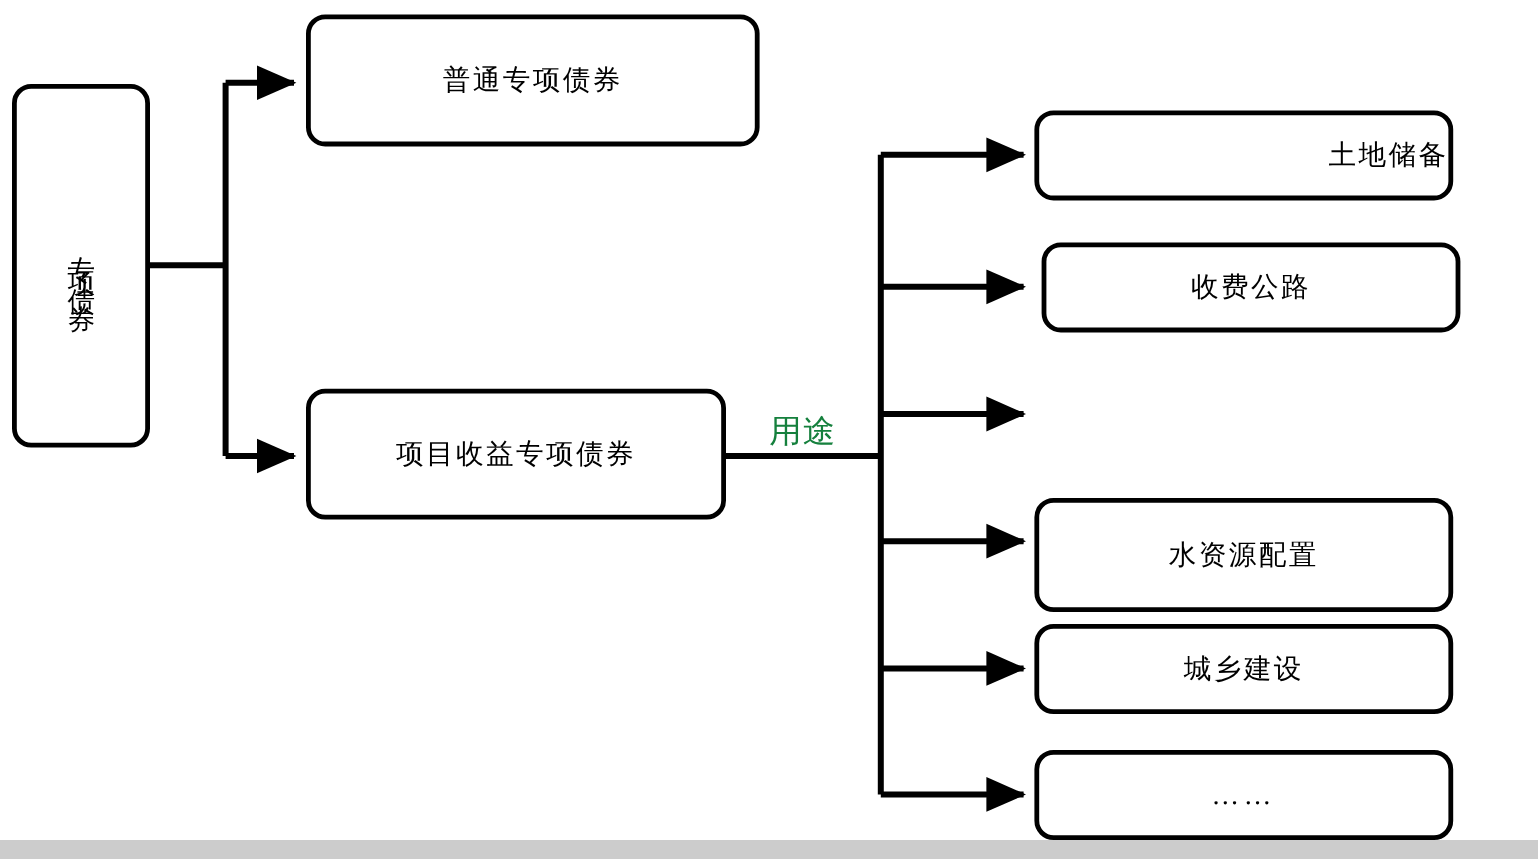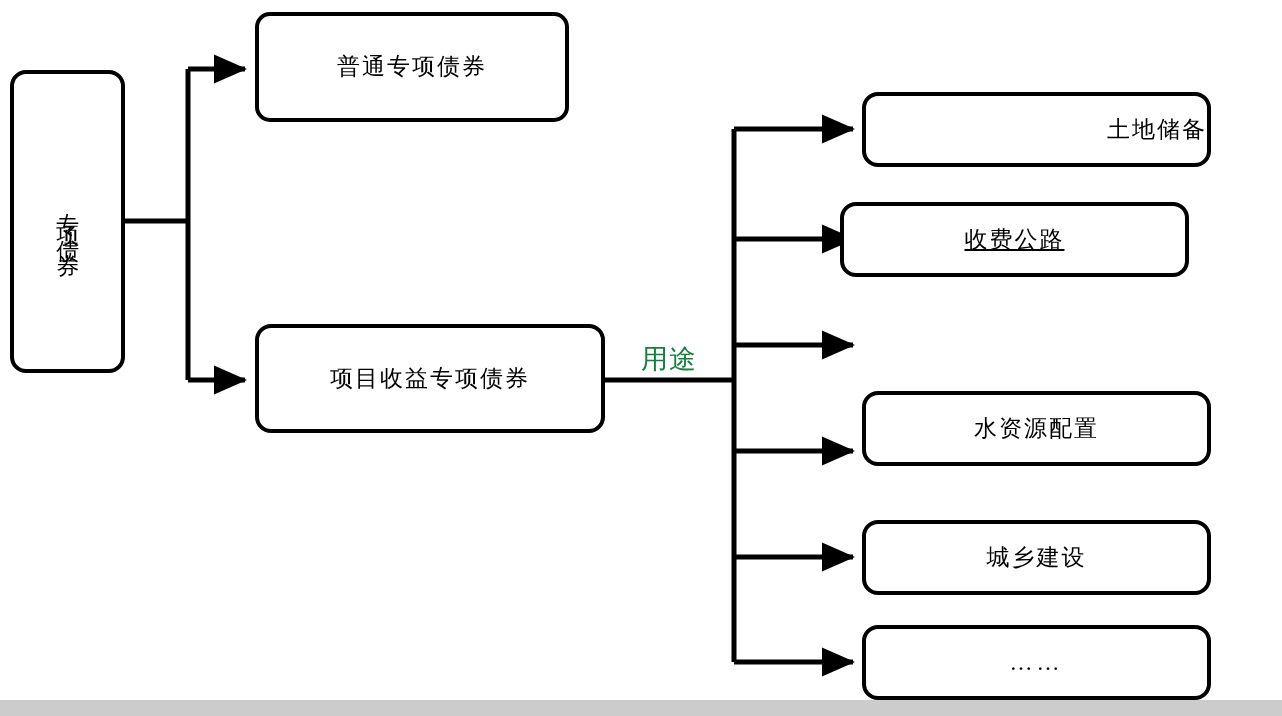--- a/index.html
+++ b/index.html
@@ -100,36 +100,36 @@
       <path d="M734,451 L853,451" stroke="#000000" stroke-width="5" fill="none" marker-end="url(#arrowhead)"></path>
       <path d="M734,557 L853,557" stroke="#000000" stroke-width="5" fill="none" marker-end="url(#arrowhead)"></path>
       <path d="M734,662 L853,662" stroke="#000000" stroke-width="5" fill="none" marker-end="url(#arrowhead)"></path>
     </g>
   </svg>
 
   <div class="node-box" id="node-root" style="left: 10px; top: 70px; width: 115px; height: 303px;">
     <span class="node-label vertical">专项债券</span>
   </div>
 
-  <div class="node-box" id="node-branch-0" style="left: 255px; top: 12px; width: 314px; height: 110px; border-radius: 15px;">
+  <div class="node-box" id="node-branch-0" style="left: 255px; top: 12px; width: 378px; height: 110px;">
     <span class="node-label">普通专项债券</span>
   </div>
   <div class="node-box" id="node-branch-1" style="left: 255px; top: 324px; width: 350px; height: 109px;">
     <span class="node-label">项目收益专项债券</span>
   </div>
 
   <div class="edge-label" id="edge-label-0" style="left: 641px; top: 341px;">用途</div>
 
   <div class="node-box" id="node-use-0" style="left: 862px; top: 92px; width: 349px; height: 75px; justify-content: flex-end;">
     <span class="node-label">土地储备</span>
   </div>
-  <div class="node-box" id="node-use-1" style="left: 840px; top: 202px; width: 349px; height: 75px; text-decoration: underline;">
+  <div class="node-box" id="node-use-1" style="left: 868px; top: 202px; width: 349px; height: 75px;">
     <span class="node-label">收费公路</span>
   </div>
-  <div class="node-box" id="node-use-3" style="left: 862px; top: 391px; width: 349px; height: 75px;">
+  <div class="node-box" id="node-use-3" style="left: 862px; top: 415px; width: 349px; height: 95px;">
     <span class="node-label">水资源配置</span>
   </div>
   <div class="node-box" id="node-use-4" style="left: 862px; top: 520px; width: 349px; height: 75px;">
     <span class="node-label">城乡建设</span>
   </div>
   <div class="node-box" id="node-use-5" style="left: 862px; top: 625px; width: 349px; height: 75px;">
     <span class="node-label dots">……</span>
   </div>
 
   <div id="bottom-bar" style="top: 700px; height: 16px; background: rgb(204, 204, 204);"></div>

